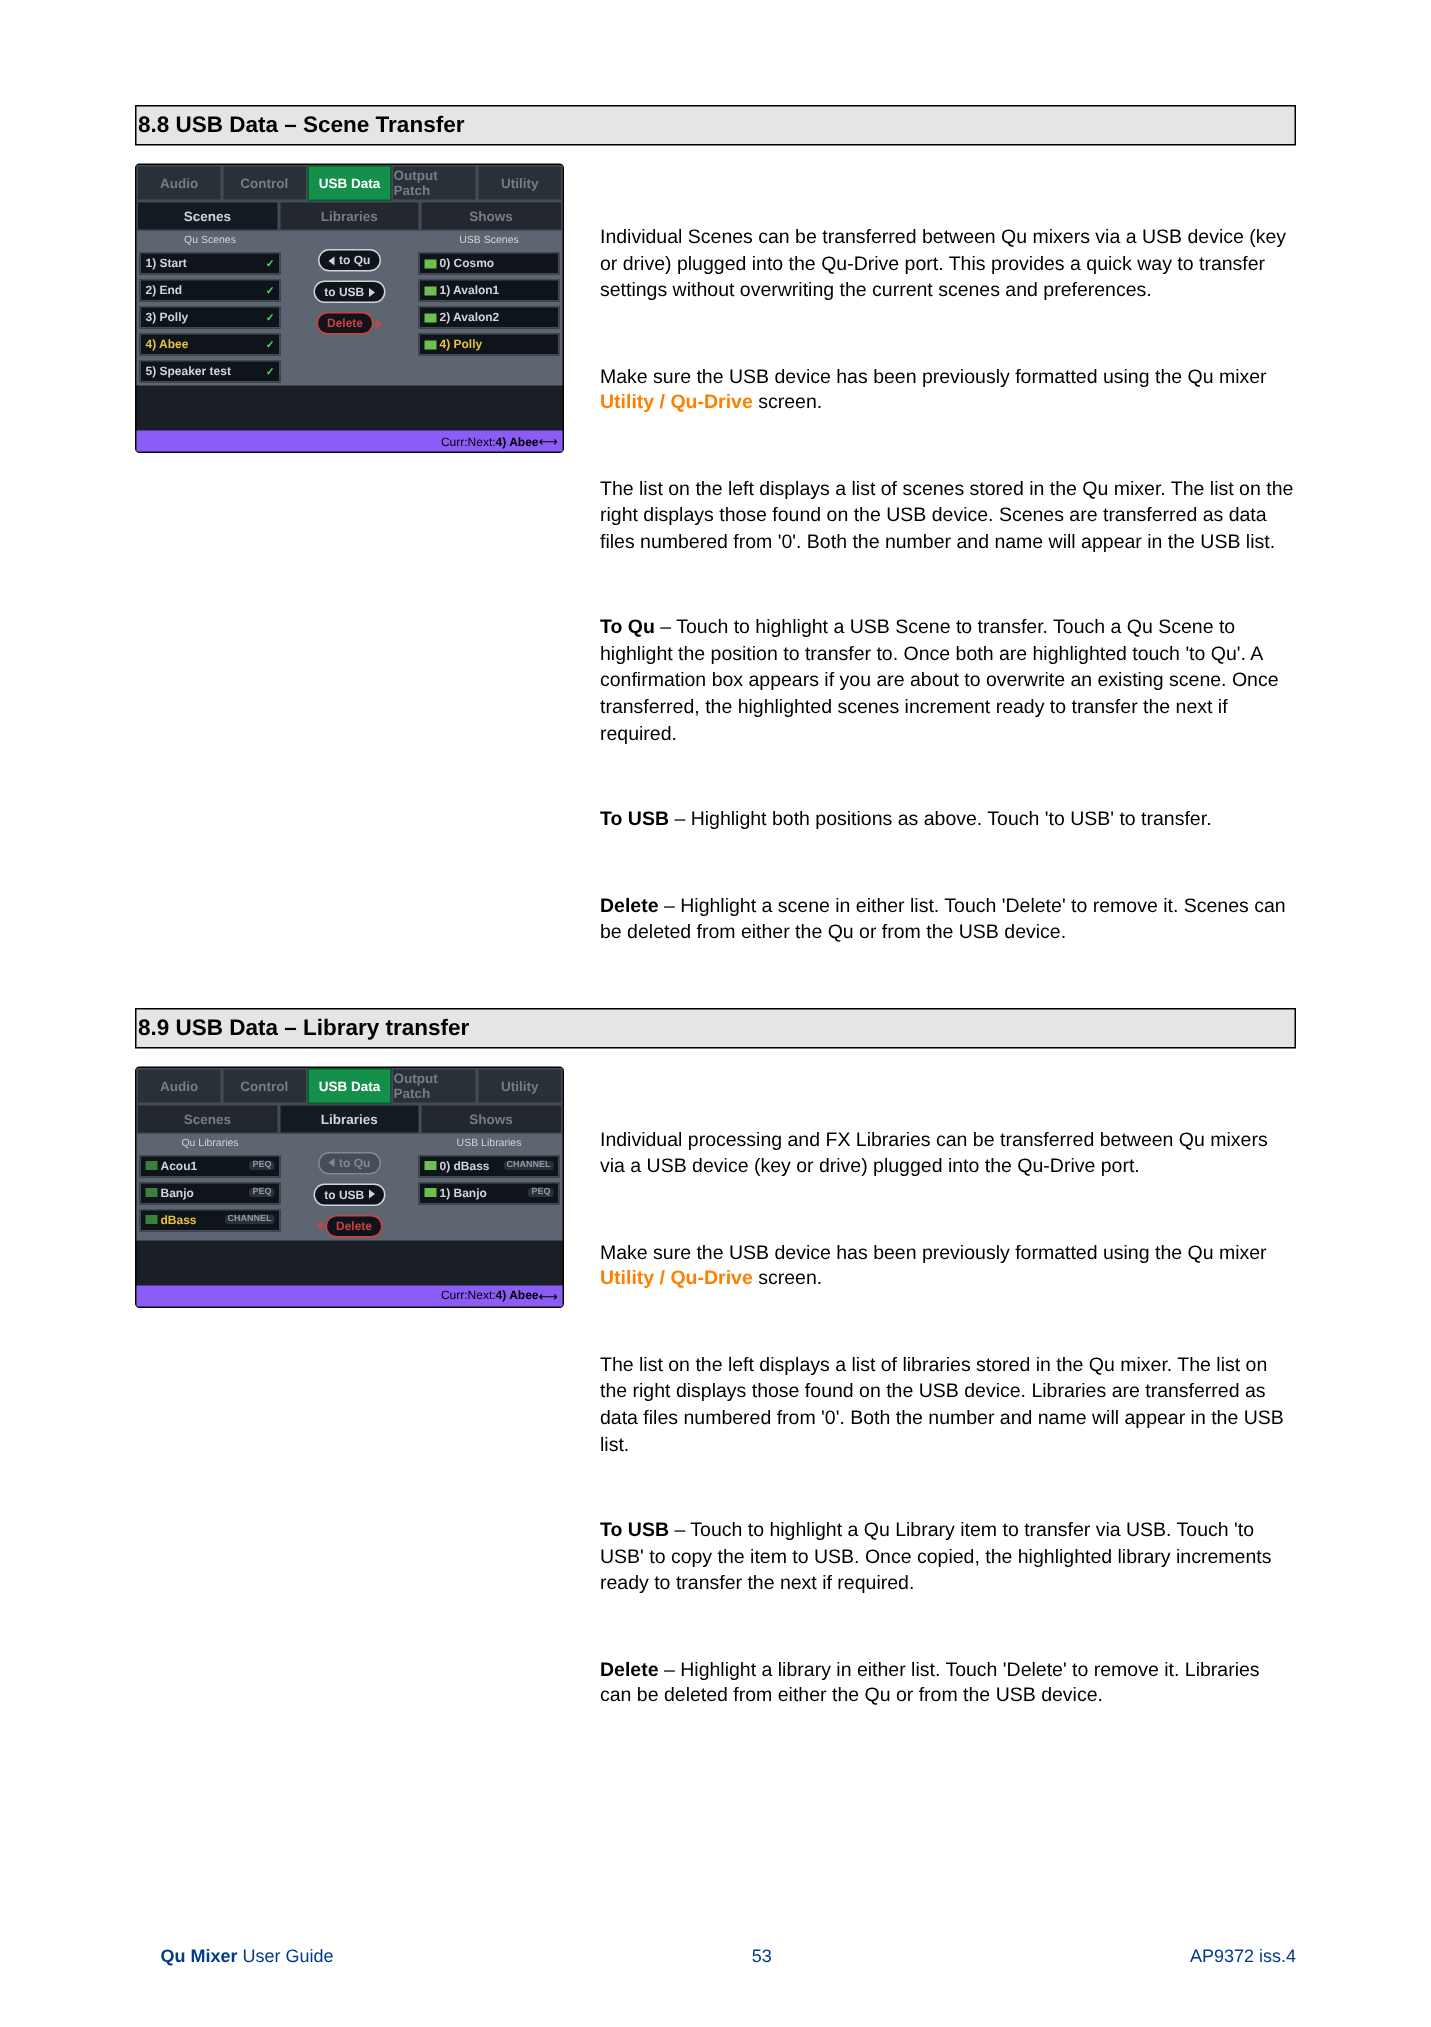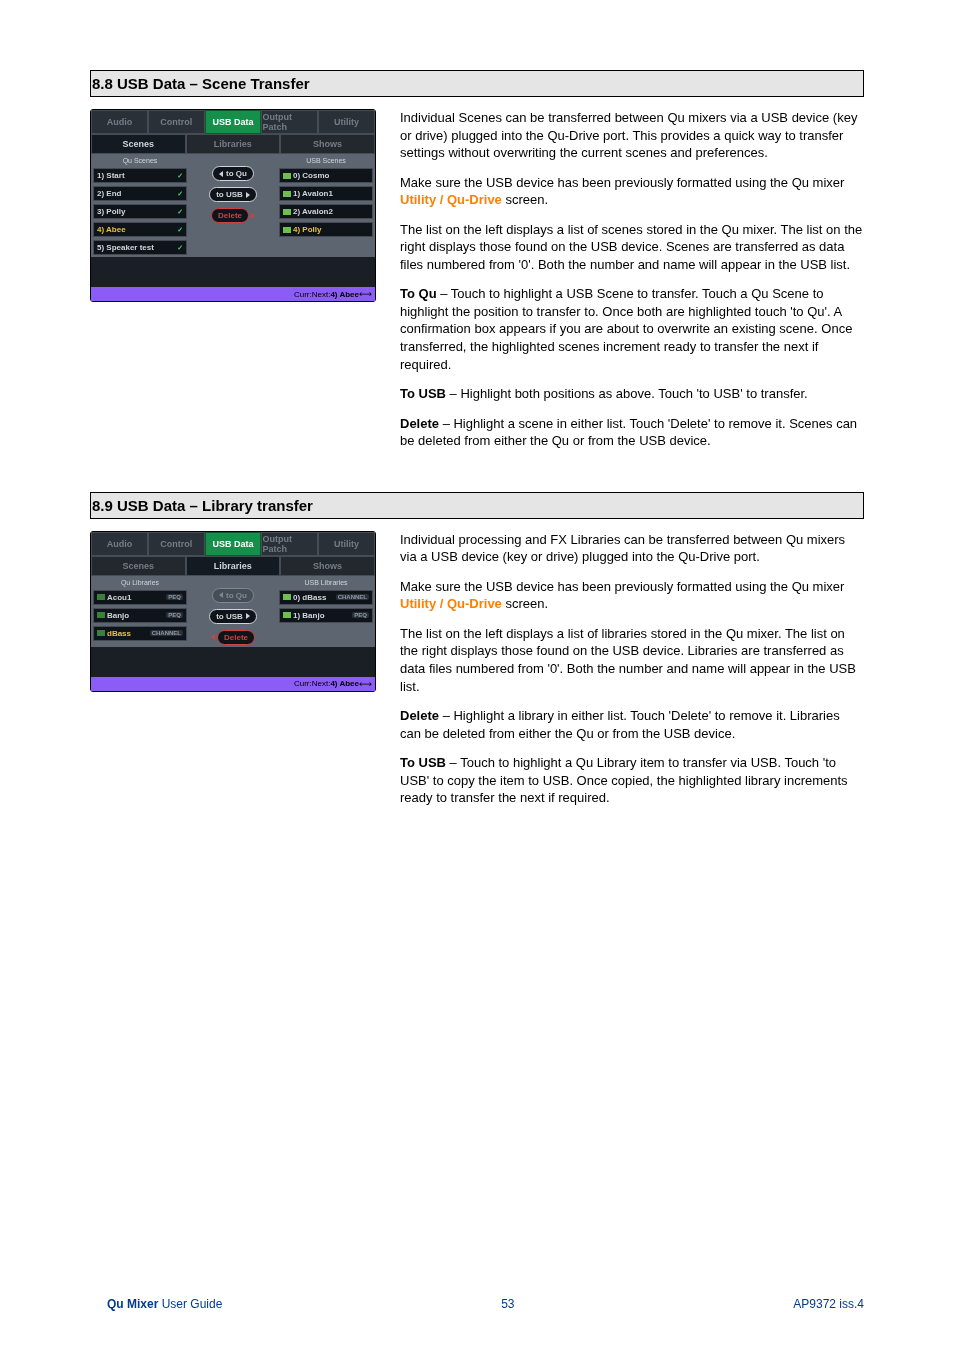--- a/index.html
+++ b/index.html
@@ -21,21 +21,21 @@
     font-size: 15px;
     margin-bottom: 12px;
   }
   .content-row {
     display: flex;
     gap: 20px;
     margin-bottom: 30px;
   }
   .left-col { width: 290px; flex-shrink: 0; }
   .right-col { flex: 1; }
-  .right-col p { margin-bottom: 12px; line-height: 1.35; }
+  .right-col p { margin-bottom: 12px; line-height: 1.35; margin-top: 40px; }
   .orange { color: #ff7f00; font-weight: bold; }
   .bold { font-weight: bold; }
 
   
   .panel {
     background: #1a1f26;
     border: 1px solid #000;
     border-radius: 3px;
     width: 286px;
     font-size: 9px;
@@ -347,22 +347,22 @@
         <span>Curr:</span>
         <span class="next"><span>Next:</span><b>4) Abee</b></span>
         <span class="usb-sym">⟷</span>
       </div>
     </div>
   </div>
   <div class="right-col">
     <p>Individual processing and FX Libraries can be transferred between Qu mixers via a USB device (key or drive) plugged into the Qu-Drive port.</p>
     <p><span>Make sure the USB device has been previously formatted using the Qu mixer </span><span class="orange">Utility / Qu-Drive</span><span> screen.</span></p>
     <p>The list on the left displays a list of libraries stored in the Qu mixer. The list on the right displays those found on the USB device. Libraries are transferred as data files numbered from '0'. Both the number and name will appear in the USB list.</p>
+    <p><span class="bold">To USB</span><span> – Touch to highlight a Qu Library item to transfer via USB. Touch 'to USB' to copy the item to USB. Once copied, the highlighted library increments ready to transfer the next if required.</span></p>
     <p><span class="bold">Delete</span><span> – Highlight a library in either list. Touch 'Delete' to remove it. Libraries can be deleted from either the Qu or from the USB device.</span></p>
-    <p><span class="bold">To USB</span><span> – Touch to highlight a Qu Library item to transfer via USB. Touch 'to USB' to copy the item to USB. Once copied, the highlighted library increments ready to transfer the next if required.</span></p>
   </div>
 </div>
 
 <div class="footer">
   <div class="left"><span class="bold">Qu Mixer</span><span> User Guide</span></div>
   <div>53</div>
   <div>AP9372 iss.4</div>
 </div>
 
 </body></html>

